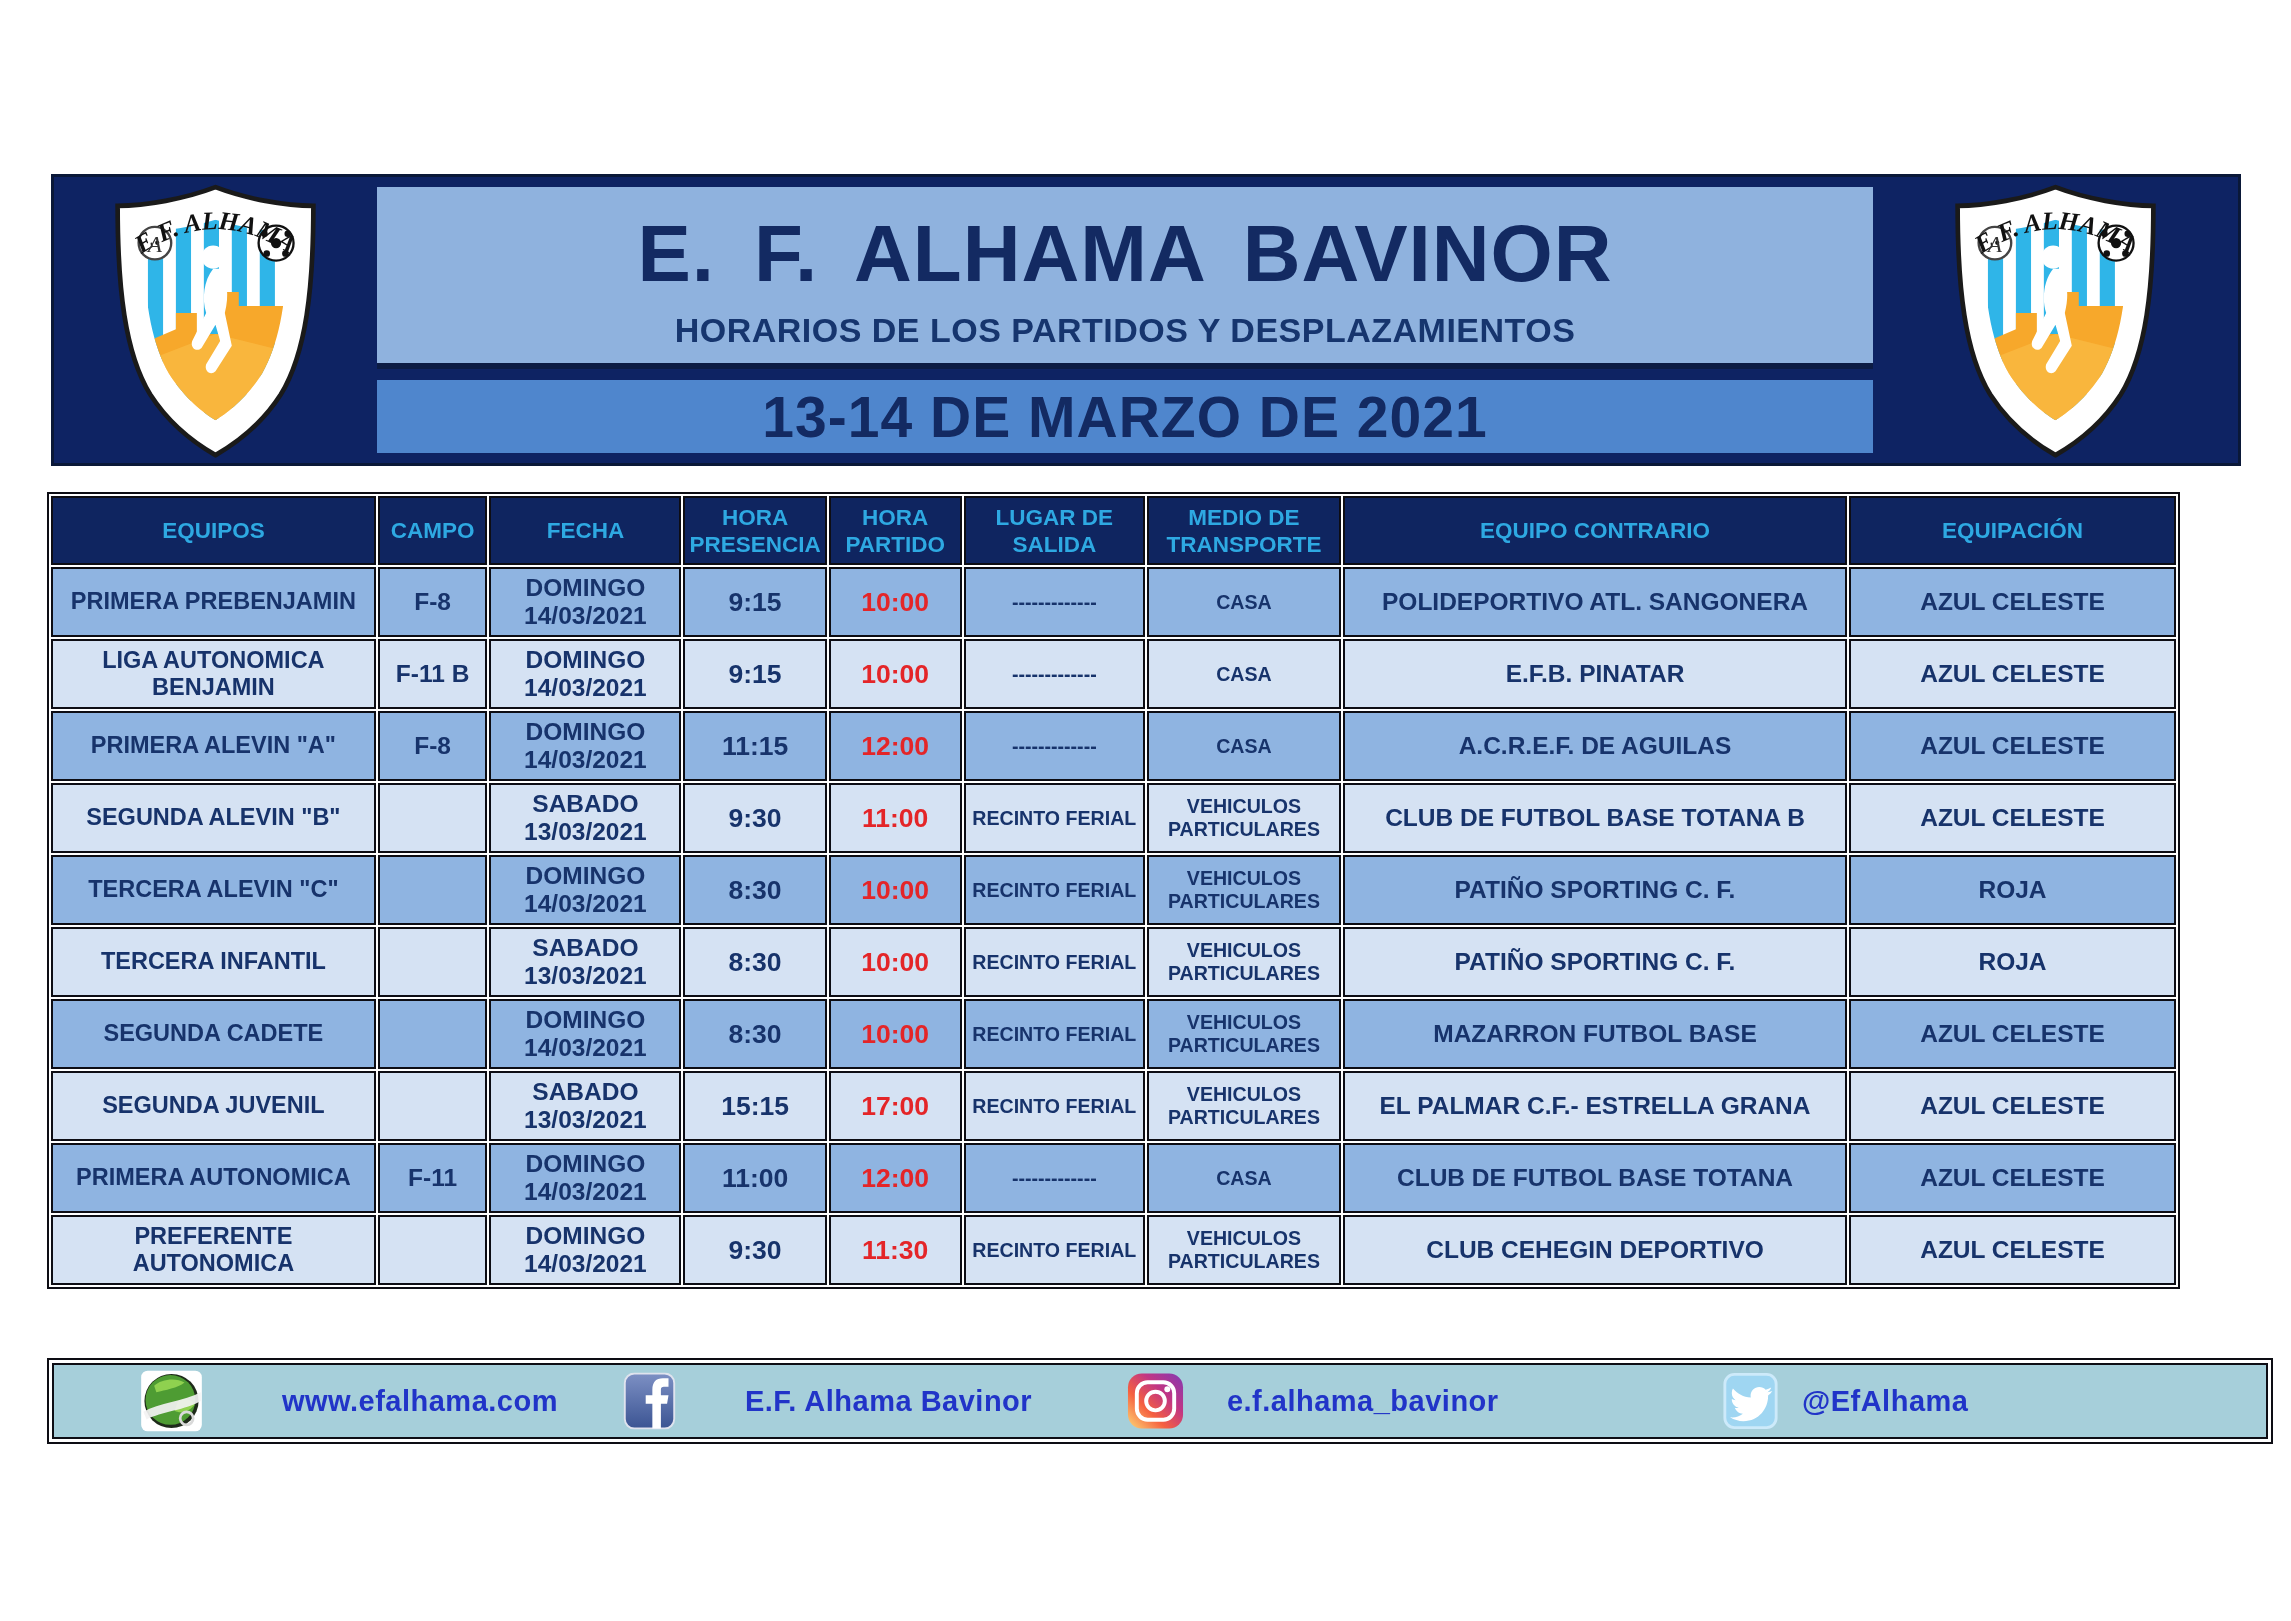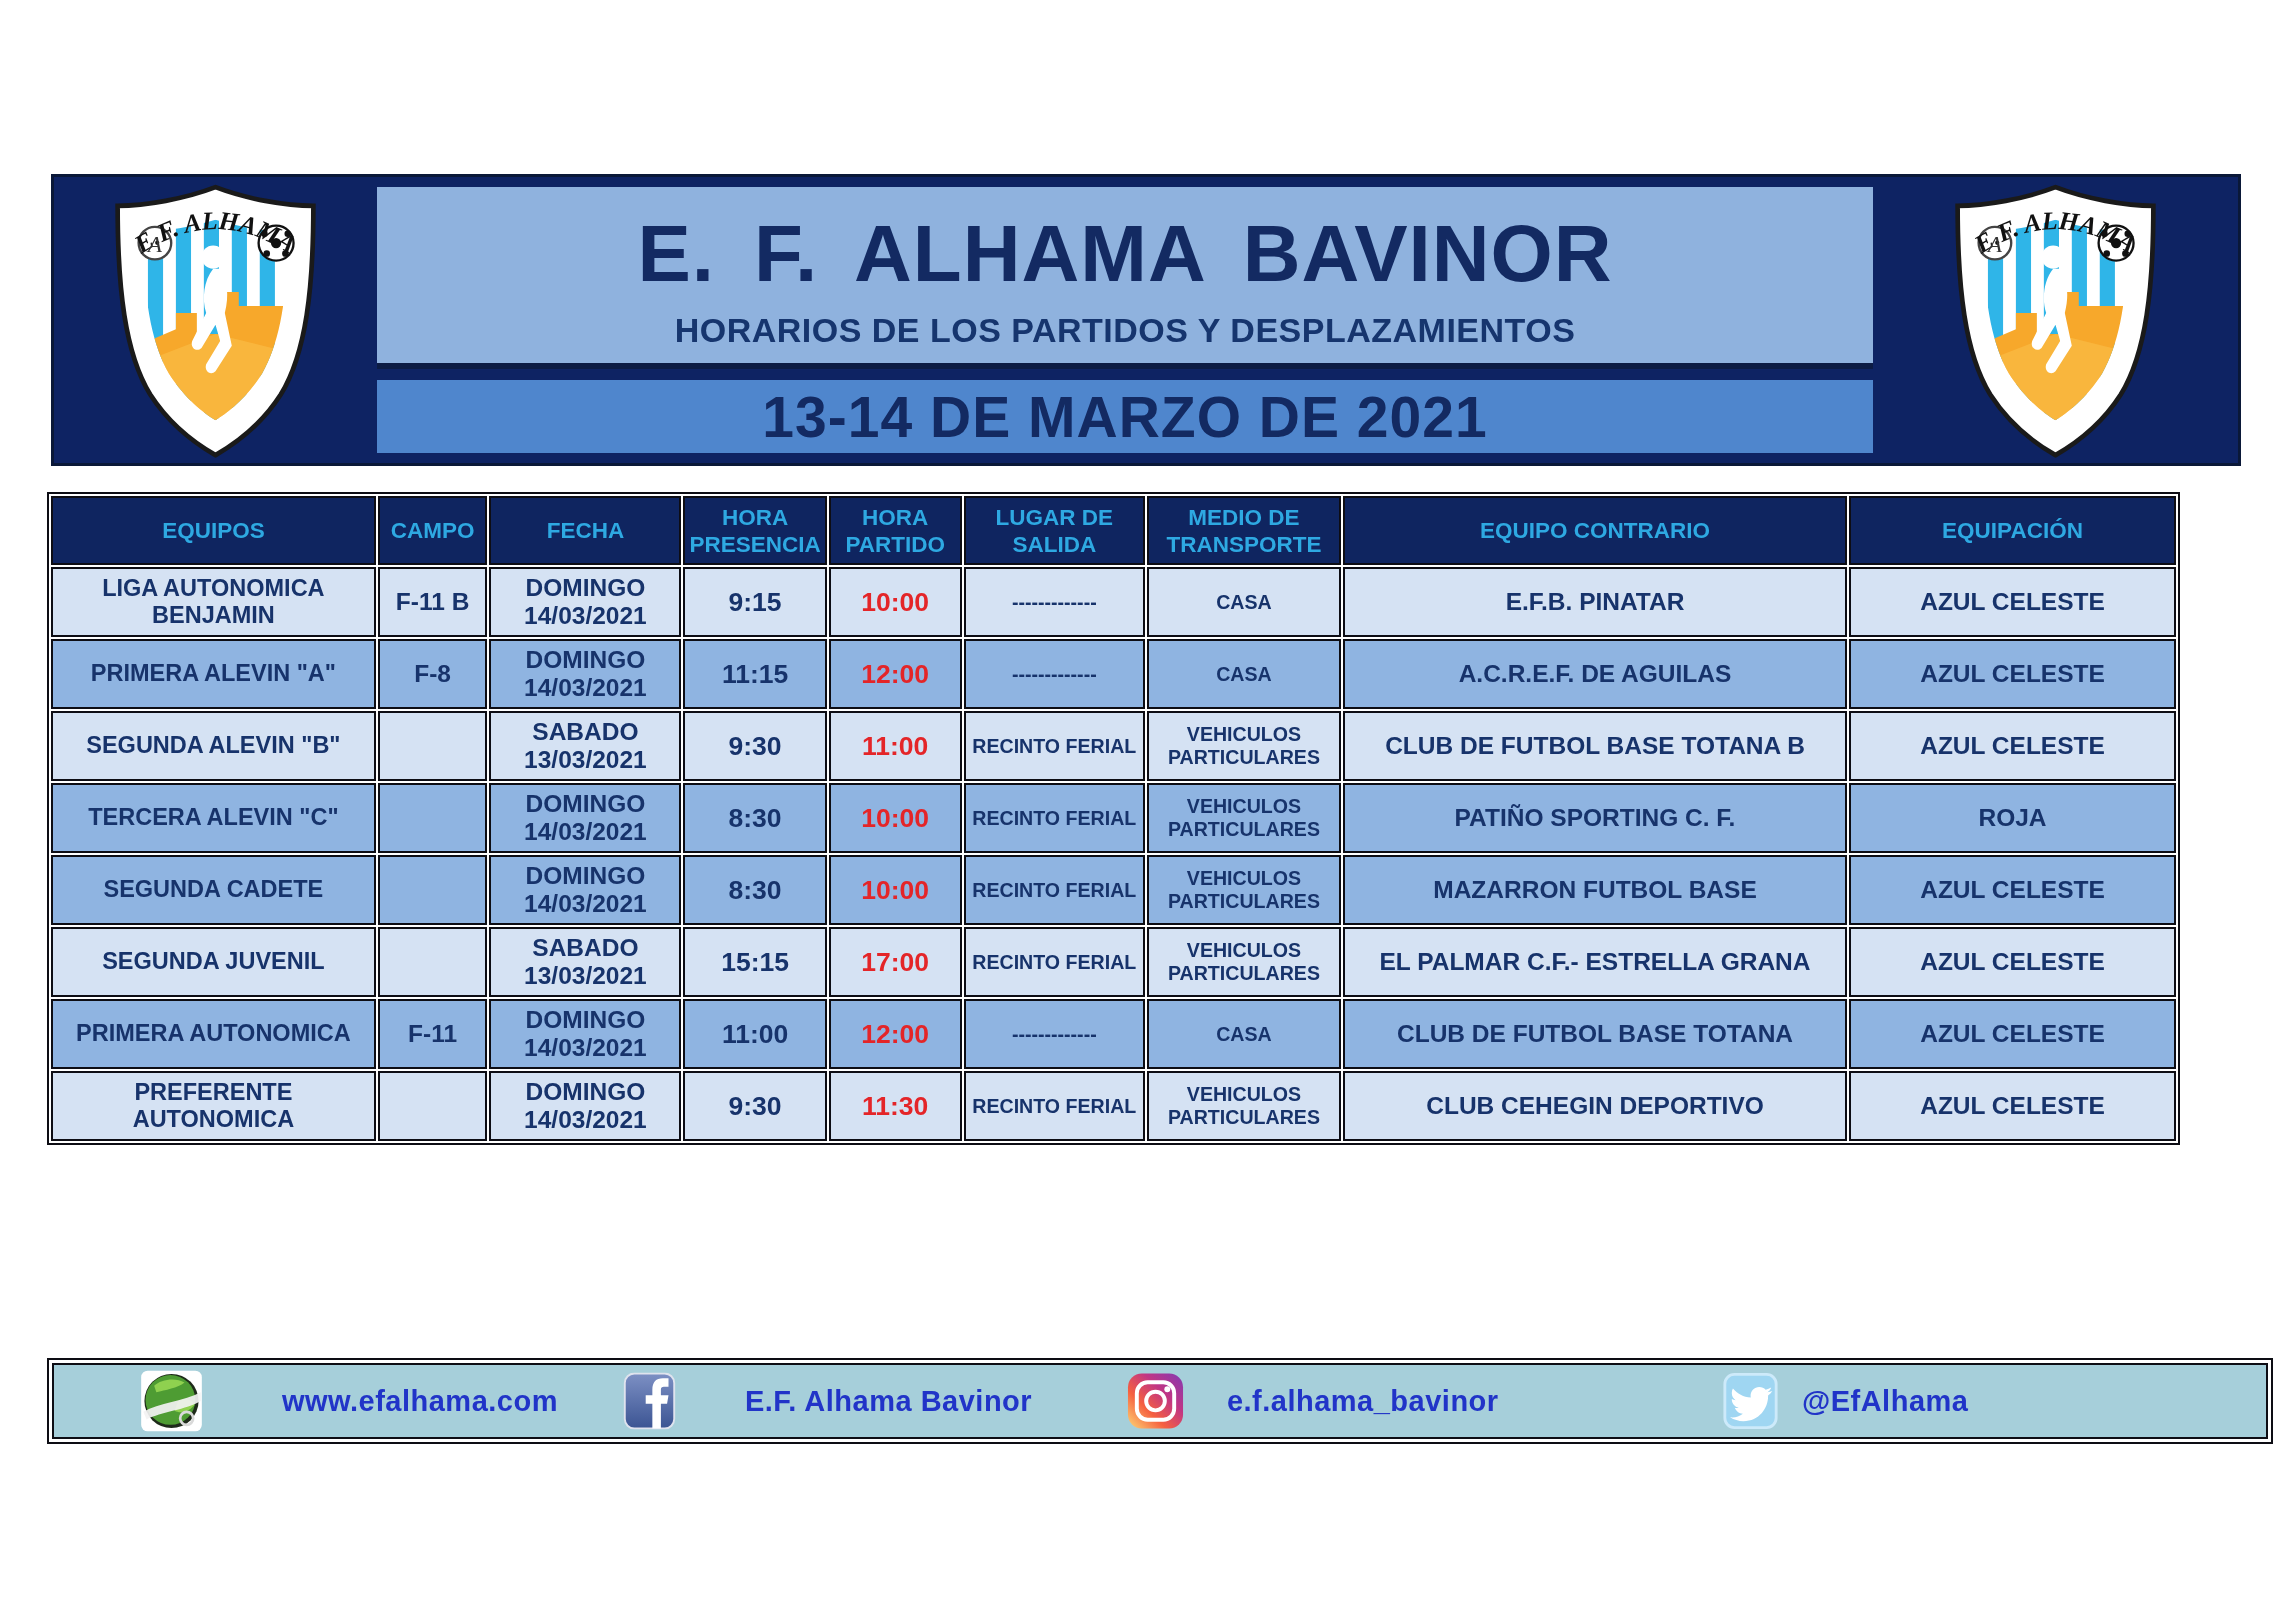--- a/index.html
+++ b/index.html
@@ -170,20 +170,31 @@
       <th>FECHA</th>
       <th>HORA PRESENCIA</th>
       <th>HORA PARTIDO</th>
       <th>LUGAR DE SALIDA</th>
       <th>MEDIO DE TRANSPORTE</th>
       <th>EQUIPO CONTRARIO</th>
       <th>EQUIPACIÓN</th>
     </tr>
   </thead>
   <tbody>
+    <tr class="row-medium">
+      <td class="c-eq">PRIMERA PREBENJAMIN</td>
+      <td>F-8</td>
+      <td class="c-fecha"><span>DOMINGO</span><br><span>14/03/2021</span></td>
+      <td class="c-hp">9:15</td>
+      <td class="c-hpart">10:00</td>
+      <td class="c-lugar">-------------</td>
+      <td class="c-medio">CASA</td>
+      <td>POLIDEPORTIVO ATL. SANGONERA</td>
+      <td>AZUL CELESTE</td>
+    </tr>
     <tr class="row-light">
       <td class="c-eq">LIGA AUTONOMICA BENJAMIN</td>
       <td>F-11 B</td>
       <td class="c-fecha"><span>DOMINGO</span><br><span>14/03/2021</span></td>
       <td class="c-hp">9:15</td>
       <td class="c-hpart">10:00</td>
       <td class="c-lugar">-------------</td>
       <td class="c-medio">CASA</td>
       <td>E.F.B. PINATAR</td>
       <td>AZUL CELESTE</td>
@@ -207,20 +218,31 @@
       <td class="c-hpart">11:00</td>
       <td class="c-lugar">RECINTO FERIAL</td>
       <td class="c-medio">VEHICULOS PARTICULARES</td>
       <td>CLUB DE FUTBOL BASE TOTANA B</td>
       <td>AZUL CELESTE</td>
     </tr>
     <tr class="row-medium">
       <td class="c-eq">TERCERA ALEVIN "C"</td>
       <td></td>
       <td class="c-fecha"><span>DOMINGO</span><br><span>14/03/2021</span></td>
+      <td class="c-hp">8:30</td>
+      <td class="c-hpart">10:00</td>
+      <td class="c-lugar">RECINTO FERIAL</td>
+      <td class="c-medio">VEHICULOS PARTICULARES</td>
+      <td>PATIÑO SPORTING C. F.</td>
+      <td>ROJA</td>
+    </tr>
+    <tr class="row-light">
+      <td class="c-eq">TERCERA INFANTIL</td>
+      <td></td>
+      <td class="c-fecha"><span>SABADO</span><br><span>13/03/2021</span></td>
       <td class="c-hp">8:30</td>
       <td class="c-hpart">10:00</td>
       <td class="c-lugar">RECINTO FERIAL</td>
       <td class="c-medio">VEHICULOS PARTICULARES</td>
       <td>PATIÑO SPORTING C. F.</td>
       <td>ROJA</td>
     </tr>
     <tr class="row-medium">
       <td class="c-eq">SEGUNDA CADETE</td>
       <td></td>

